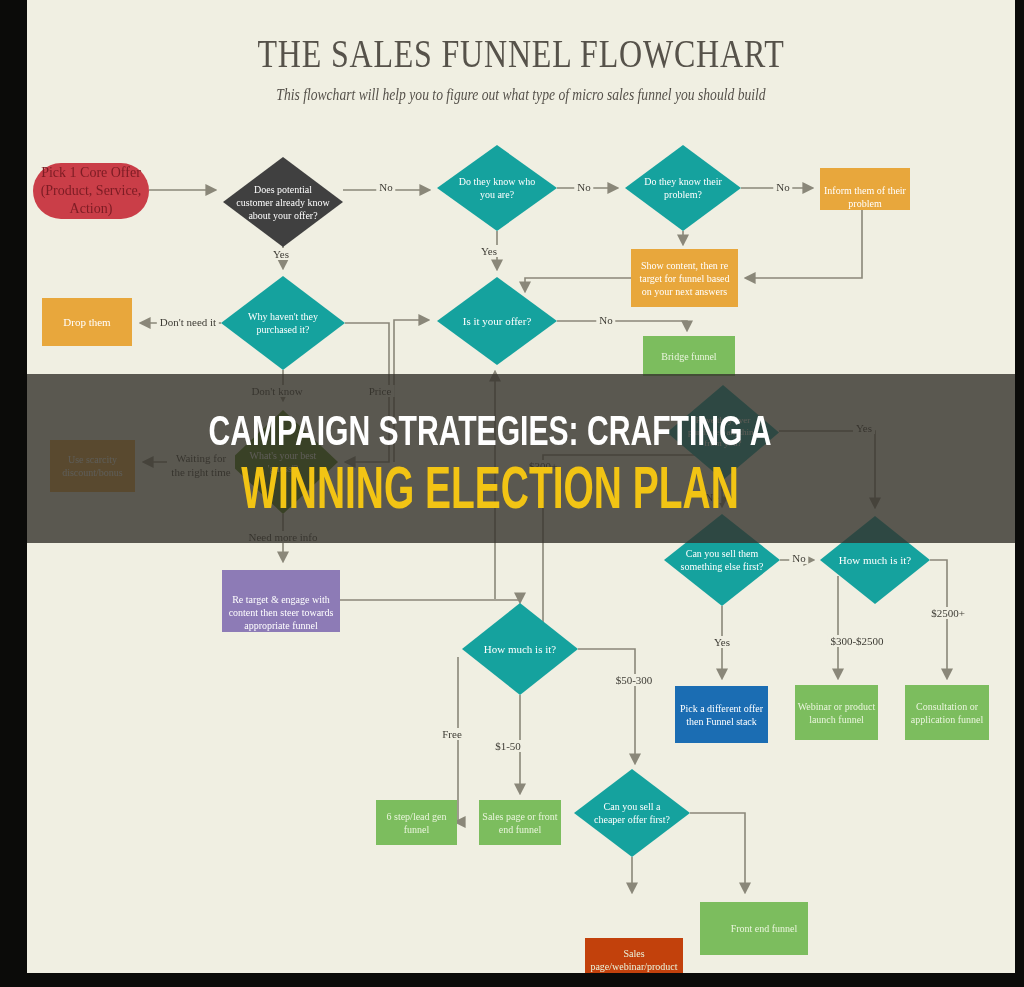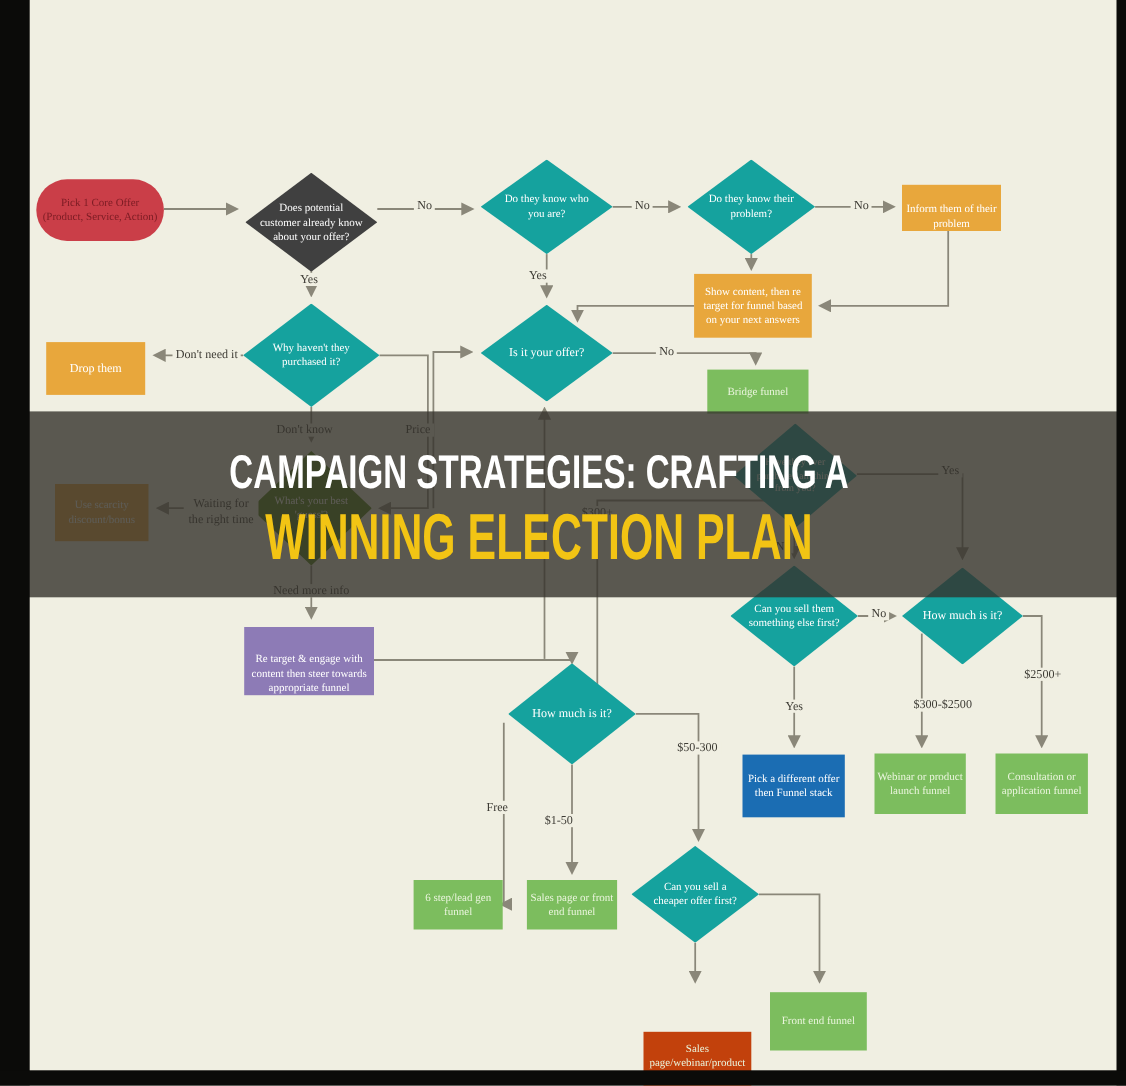--- a/index.html
+++ b/index.html
@@ -41,20 +41,24 @@
               white-space:nowrap;transform:scaleX(.70);transform-origin:50% 50%;}
   .banner .b2{position:absolute;left:0;right:44px;top:80px;text-align:center;color:#f2c414;
               font-family:"Liberation Sans", sans-serif;font-weight:bold;font-size:59px;
               white-space:nowrap;transform:scaleX(.66);transform-origin:50% 50%;}
 </style>
 </head>
 <body>
 
 <div class="page">
 
+  <div class="hdr">
+    <div class="t">THE SALES FUNNEL FLOWCHART</div>
+    <div class="s">This flowchart will help you to figure out what type of micro sales funnel you should build</div>
+  </div>
 
   <svg class="edges" width="1024" height="987">
     <defs>
       <marker id="arw" viewBox="0 0 10 10" refX="8" refY="5" markerWidth="7.5" markerHeight="7.5" orient="auto-start-reverse">
         <path d="M0,0 L10,5 L0,10 z" fill="#8a8779"></path>
       </marker>
     </defs>
     <g id="edge-group" fill="none" stroke="#8a8779" stroke-width="1.6">
         <polyline points="149,190 215,190" marker-end="url(#arw)"></polyline>
         <polyline points="343,190 429,190" marker-end="url(#arw)"></polyline>
@@ -83,39 +87,39 @@
         <polyline points="458,657 458,822 456,822" marker-end="url(#arw)"></polyline>
         <polyline points="520,695 520,793" marker-end="url(#arw)"></polyline>
         <polyline points="578,649 635,649 635,763" marker-end="url(#arw)"></polyline>
         <polyline points="632,857 632,892" marker-end="url(#arw)"></polyline>
         <polyline points="690,813 745,813 745,892" marker-end="url(#arw)"></polyline>
         <polyline points="557,321 687,321 687,330" marker-end="url(#arw)"></polyline>
       </g>
   </svg>
 
   <div id="nodes">
-      <div class="node pill" style="left: 33px; top: 163px; width: 116px; height: 56px; background: rgb(202, 62, 72); color: rgb(124, 28, 36); font-size: 10px;">
+      <div class="node pill" style="left: 33px; top: 163px; width: 116px; height: 56px; background: rgb(202, 62, 72); color: rgb(124, 28, 36); font-size: 14px;">
         <span>Pick 1 Core Offer (Product, Service, Action)</span>
       </div>
       <div class="node diamond" style="left: 223px; top: 157px; width: 120px; height: 90px; background: #404040;">
         <span>Does potential customer already  know about your offer?</span>
       </div>
       <div class="node diamond" style="left: 437px; top: 145px; width: 120px; height: 86px; background: rgb(21, 162, 158);">
         <span>Do they know who  you are?</span>
       </div>
       <div class="node diamond" style="left: 625px; top: 145px; width: 116px; height: 86px; background: rgb(21, 162, 158);">
         <span>Do they know their  problem?</span>
       </div>
       <div class="node box" style="left: 820px; top: 168px; width: 90px; height: 42px; background: rgb(232, 167, 60); align-items: flex-end;">
         <span>Inform them of their problem</span>
       </div>
       <div class="node box" style="left: 631px; top: 249px; width: 107px; height: 58px; background: rgb(232, 167, 60);">
         <span>Show content, then re target for funnel based on your next answers</span>
       </div>
-      <div class="node box" style="left: 42px; top: 298px; width: 90px; height: 48px; background: rgb(232, 167, 60); font-size: 11px; margin-top: 13px;">
+      <div class="node box" style="left: 42px; top: 298px; width: 90px; height: 48px; background: rgb(232, 167, 60); font-size: 11px;">
         <span>Drop them</span>
       </div>
       <div class="node diamond" style="left: 221px; top: 276px; width: 124px; height: 94px; background: rgb(21, 162, 158);">
         <span>Why haven't they  purchased it?</span>
       </div>
       <div class="node diamond" style="left: 437px; top: 277px; width: 120px; height: 88px; background: rgb(21, 162, 158); font-size: 11px;">
         <span>Is it your  offer?</span>
       </div>
       <div class="node box" style="left: 643px; top: 336px; width: 92px; height: 40px; background: rgb(124, 189, 94); color: rgb(234, 245, 221); font-size: 10px;">
         <span>Bridge funnel</span>
@@ -155,21 +159,21 @@
       </div>
       <div class="node box" style="left: 479px; top: 800px; width: 82px; height: 45px; background: rgb(124, 189, 94); color: rgb(234, 245, 221);">
         <span>Sales page or front end funnel</span>
       </div>
       <div class="node diamond" style="left: 574px; top: 769px; width: 116px; height: 88px; background: rgb(21, 162, 158);">
         <span>Can you sell a cheaper  offer first?</span>
       </div>
       <div class="node box" style="left: 585px; top: 922px; width: 98px; height: 56px; background: #c2410c; color: rgb(234, 245, 221); margin-top: 16px;">
         <span>Sales page/webinar/product funnel</span>
       </div>
-      <div class="node box" style="left: 700px; top: 902px; width: 88px; height: 53px; background: rgb(124, 189, 94); color: rgb(234, 245, 221);">
+      <div class="node box" style="left: 700px; top: 902px; width: 88px; height: 53px; background: rgb(124, 189, 94); color: rgb(234, 245, 221); padding-left: 20px;">
         <span>Front end funnel</span>
       </div>
     </div>
   <div id="labels">
       <div class="elabel" style="left: 386px; top: 187px;">No</div>
       <div class="elabel" style="left: 584px; top: 187px;">No</div>
       <div class="elabel" style="left: 783px; top: 187px;">No</div>
       <div class="elabel" style="left: 281px; top: 254px;">Yes</div>
       <div class="elabel" style="left: 489px; top: 251px;">Yes</div>
       <div class="elabel" style="left: 188px; top: 322px;">Don't need it</div>

